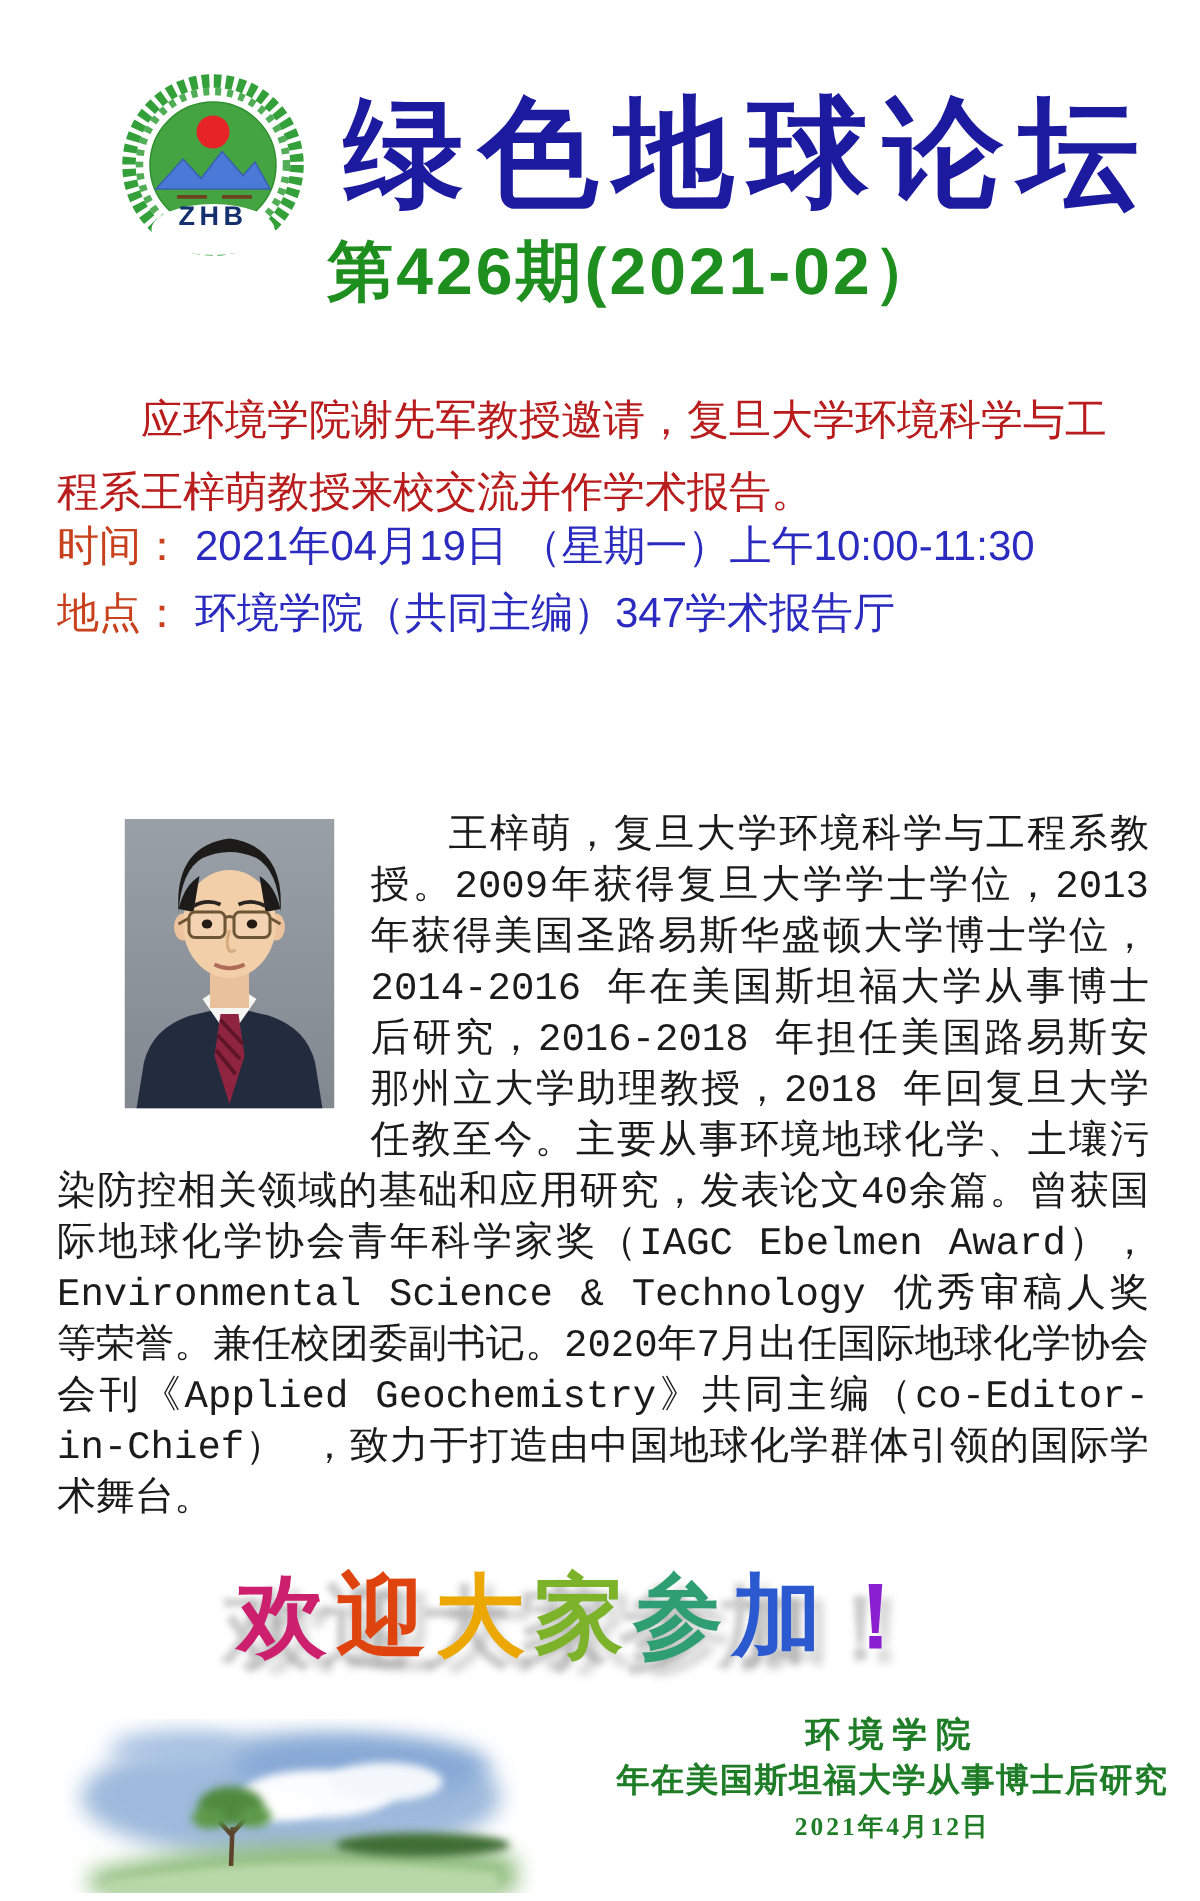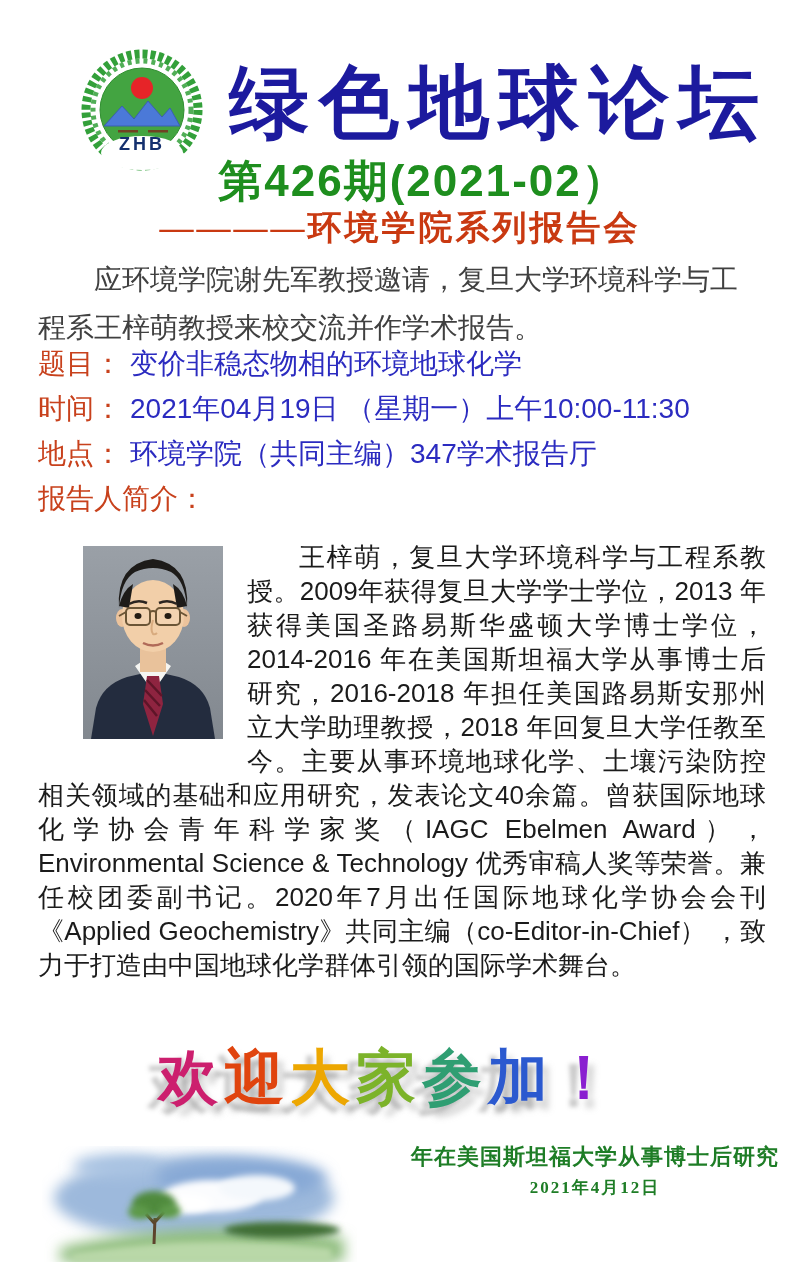--- a/index.html
+++ b/index.html
@@ -12,30 +12,30 @@
          text-align:center;font-family:"Liberation Serif",serif;font-weight:bold;
          font-size:80px;letter-spacing:10px;color:#1c1a9e;white-space:nowrap;}
   .issue{position:absolute;left:0;top:152px;width:790px;text-align:center;
          font-weight:bold;font-size:44px;color:#1e8e1e;letter-spacing:2px;padding-left:28px;}
   .series{position:absolute;left:0;top:205px;width:800px;text-align:center;
           font-family:"Liberation Serif",serif;font-weight:bold;font-size:34px;
           color:#c93911;letter-spacing:3px;}
 
   
   .intro{position:absolute;left:38px;top:256px;width:726px;margin:0;
-         font-size:28px;line-height:48px;color:#404040;text-indent:2em;}
+         font-size:28px;line-height:48px;color:#b91c1c;text-indent:2em;}
   .info{position:absolute;left:38px;top:341px;width:726px;}
   .info-row{height:45px;line-height:45px;font-size:28px;white-space:nowrap;}
   .info-label{color:#c8411c;}
   .info-value{color:#2b2bc0;margin-left:8px;}
 
   
   .bio{position:absolute;left:38px;top:540px;width:728px;}
   .photo{float:left;width:140px;height:193px;margin:6px 24px 6px 45px;display:block;}
-  .bio-text{margin:0;font-family:Liberation Sans, sans-serif;font-size:26px;line-height:34px;
+  .bio-text{margin:0;font-family:Liberation Mono, monospace;font-size:26px;line-height:34px;
             color:#1b1b1b;text-align:justify;text-indent:2em;}
 
   
   .welcome{position:absolute;left:0;top:1038px;width:672px;box-sizing:border-box;
            padding-right:55px;text-align:right;font-family:"Liberation Serif",serif;
            font-weight:bold;font-size:60px;white-space:nowrap;}
   .welcome span{display:inline-block;margin:0 3px;
            text-shadow:-10px 8px 4px rgba(140,140,140,.45),6px 9px 6px rgba(150,150,150,.4);}
 
   
@@ -60,36 +60,29 @@
     <circle cx="64" cy="42" r="11" fill="#e62428"></circle>
     <path d="M26,80 L44,60 L56,73 L70,55 L84,71 L92,62 L102,80 Z" fill="#4b79d8" stroke="#3a5fb0" stroke-width="1"></path>
     <rect x="40" y="84" width="20" height="2.5" fill="#7a2a1a" opacity="0.8"></rect>
     <rect x="70" y="84" width="20" height="2.5" fill="#7a2a1a" opacity="0.8"></rect>
     <ellipse cx="64" cy="107" rx="41" ry="17" fill="#ffffff"></ellipse>
     <text x="64" y="104" text-anchor="middle" font-size="18" font-weight="bold" fill="#14306e" letter-spacing="3" font-family="Liberation Sans, sans-serif">ZHB</text>
   </svg>
 
   <div class="title">绿色地球论坛</div>
   <div class="issue">第426期(2021-02）</div>
-  <div class="series">————环境学院系列报告会</div>
 
   <p class="intro">应环境学院谢先军教授邀请，复旦大学环境科学与工程系王梓萌教授来校交流并作学术报告。</p>
 
   <div class="info">
     <div class="info-row">
-      <span class="info-label">题目：</span><span class="info-value">变价非稳态物相的环境地球化学</span>
-    </div>
-    <div class="info-row">
       <span class="info-label">时间：</span><span class="info-value">2021年04月19日 （星期一）上午10:00-11:30</span>
     </div>
     <div class="info-row">
       <span class="info-label">地点：</span><span class="info-value">环境学院（共同主编）347学术报告厅</span>
-    </div>
-    <div class="info-row">
-      <span class="info-label">报告人简介：</span>
     </div>
   </div>
 
   <div class="bio">
 
     <svg class="photo" viewBox="0 0 140 193">
       <defs>
         <linearGradient id="bgG" x1="0" y1="0" x2="0" y2="1">
           <stop offset="0" stop-color="#9aa0a7"></stop>
             <stop offset="1" stop-color="#82888f"></stop>
@@ -139,17 +132,18 @@
     <path d="M18,102 Q150,70 302,92 L302,116 L18,116 Z" fill="#8cbb7a" filter="url(#soft)"></path>
     <path d="M30,108 Q150,86 290,102 L290,116 L30,116 Z" fill="#b9d8a8" filter="url(#soft2)"></path>
     <ellipse cx="240" cy="84" rx="58" ry="8" fill="#3f6e35" filter="url(#soft2)"></ellipse>
     <path d="M112,98 L113,72 M113,78 L104,68 M113,76 L122,66" stroke="#5d432c" stroke-width="3" fill="none"></path>
     <ellipse cx="112" cy="58" rx="22" ry="13" fill="#4f8a3d" filter="url(#soft2)"></ellipse>
     <ellipse cx="97" cy="66" rx="11" ry="7" fill="#5d9a48" filter="url(#soft2)"></ellipse>
     <ellipse cx="128" cy="65" rx="11" ry="7" fill="#5d9a48" filter="url(#soft2)"></ellipse>
   </svg>
 
   <div class="footer">
+    <div class="footer-line1">环境学院</div>
     <div class="footer-line2">年在美国斯坦福大学从事博士后研究</div>
     <div class="footer-line3">2021年4月12日</div>
   </div>
 
 </div>
 
 </body></html>

